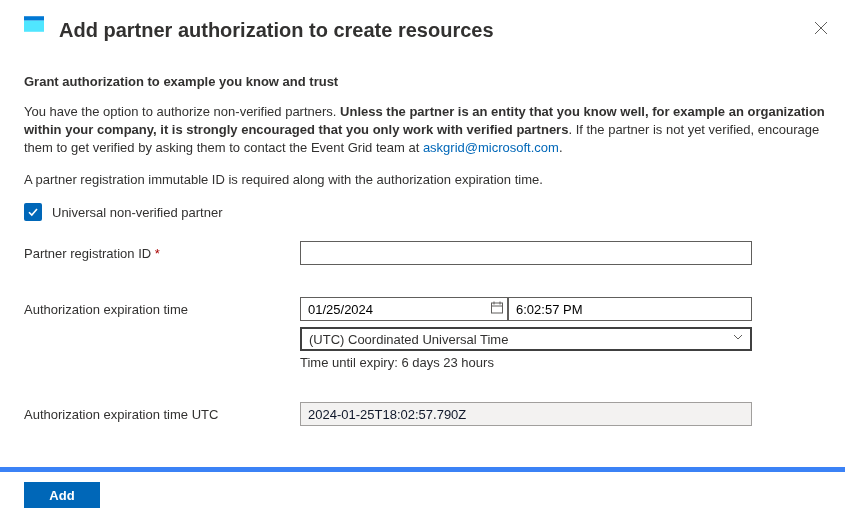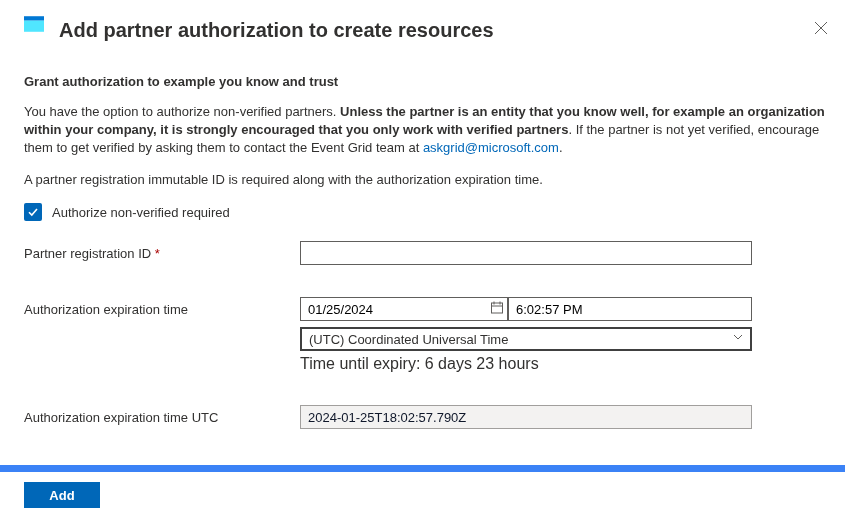--- a/index.html
+++ b/index.html
@@ -150,30 +150,30 @@
   }
   .chev {
     position: absolute;
     right: 6px;
     top: 50%;
     transform: translateY(-50%);
     color: #605e5c;
     pointer-events: none;
   }
   .helper-text {
-    font-size: 16px;
+    font-size: 13px;
     color: #323130;
     margin-top: 4px;
   }
   .footer {
     position: absolute;
     bottom: 0;
     left: 0;
     right: 10px;
-    border-top: 7px solid #3b82f6;
+    border-top: 5px solid #3b82f6;
     padding: 10px 24px;
     background: #fff;
   }
   .primary-btn {
     background: #0067b8;
     color: #fff;
     border: none;
     padding: 5px 24px;
     font-size: 13px;
     font-weight: 600;
@@ -210,21 +210,21 @@
     </p>
 
     <p class="intro">A partner registration immutable ID is required along with the authorization expiration time.</p>
 
     <div class="checkbox-row">
       <div class="checkbox">
         <svg width="12" height="12" viewBox="0 0 12 12">
             <path d="M2 6.2 L4.8 9 L10 3" stroke="#fff" stroke-width="1.6" fill="none"></path>
           </svg>
       </div>
-      <span>Authorize non-verified required</span>
+      <span>Universal non-verified partner</span>
     </div>
 
     <div class="form-row">
       <div class="form-label">
         <span>Partner registration ID</span>
         <span class="req">*</span>
       </div>
       <div class="form-field">
         <input class="text-input" type="text" value="" style="">
       </div>

